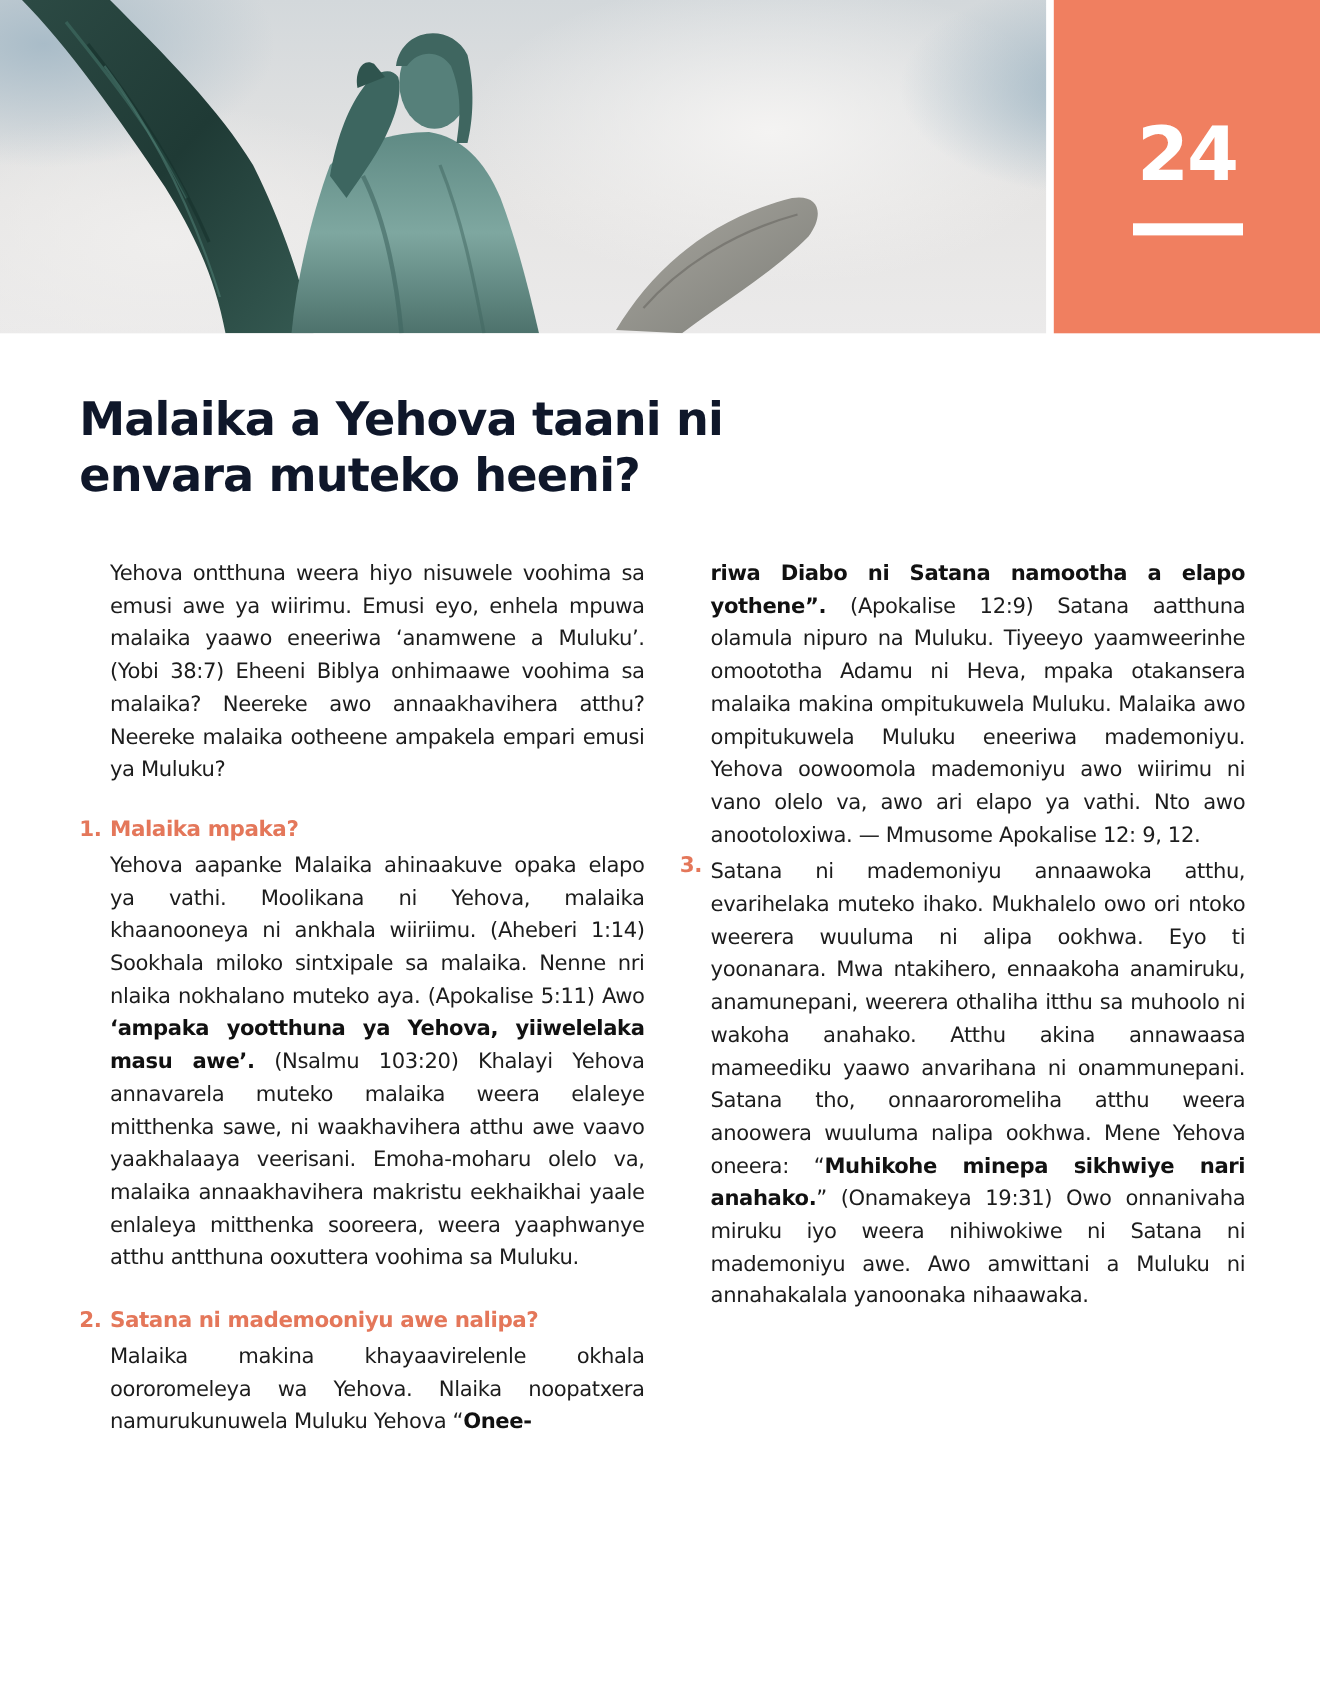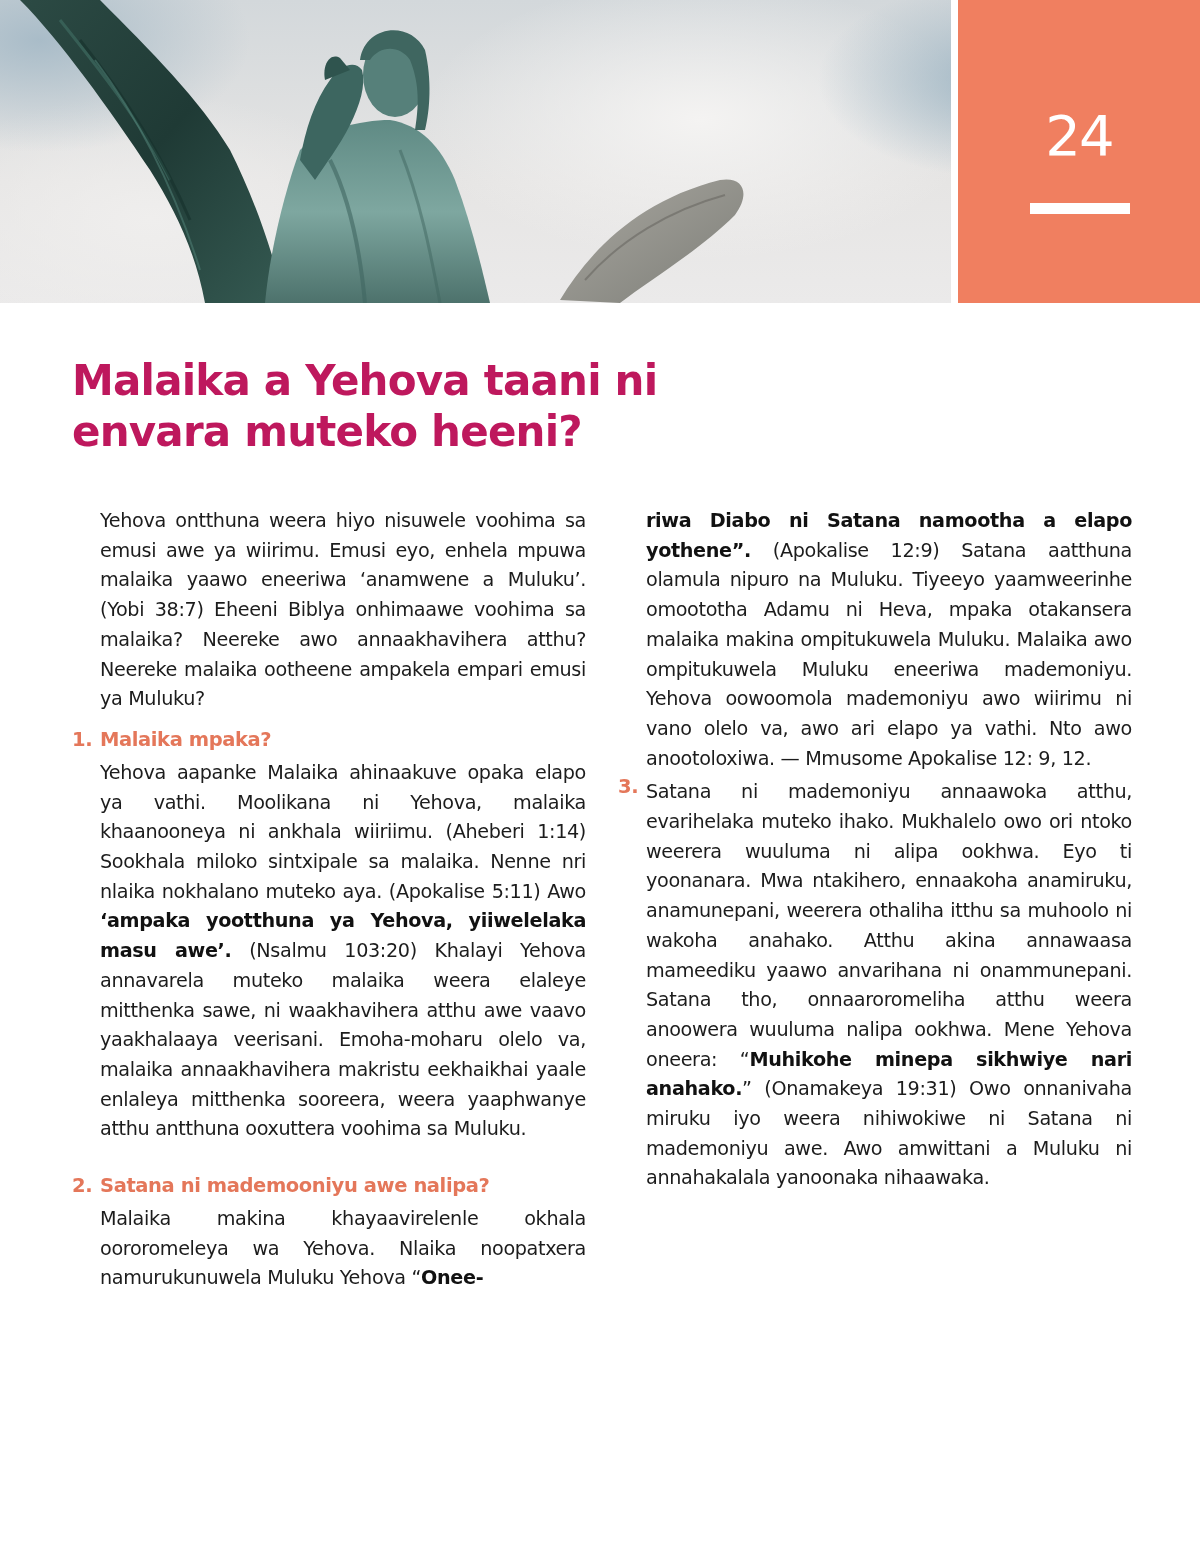--- a/index.html
+++ b/index.html
@@ -16,31 +16,31 @@
       linear-gradient(180deg, #d3d8db 0%, #e6e5e4 60%, #ebeaea 100%);
   }
   .hero svg { position: absolute; left: 0; top: 0; }
 
   .chapter-block {
     position: absolute; left: 958px; top: 0; width: 242px; height: 303px;
     background: #f07f60;
   }
   .chapter-number {
     position: absolute; left: 0; right: 0; top: 108px; text-align: center;
-    font-family: "DejaVu Sans", sans-serif; font-weight: normal; font-size: 56px;
+    font-family: "DejaVu Sans", sans-serif; font-weight: bold; font-size: 68px;
     color: #ffffff; letter-spacing: -2px; line-height: 1;
   }
   .chapter-rule {
     position: absolute; left: 72px; top: 203px; width: 100px; height: 11px; background: #ffffff;
   }
 
   .title {
     position: absolute; left: 72px; top: 355px; width: 700px;
     font-family: "DejaVu Sans", sans-serif; font-weight: bold; font-size: 42px;
-    line-height: 51px; color: #be185d; letter-spacing: -0.8px;
+    line-height: 51px; color: #0f172a; letter-spacing: -0.8px;
   }
 
   .col { position: absolute; top: 506px; width: 486px; }
   .col-left { left: 100px; }
   .col-right { left: 646px; }
 
   p.body {
     font-family: "DejaVu Sans", sans-serif; font-size: 19.2px; line-height: 29.7px;
     text-align: justify; color: #1c1c1c; letter-spacing: -0.35px;
   }
@@ -96,21 +96,21 @@
 </div>
 
 <div class="chapter-block">
   <div class="chapter-number">24</div>
   <div class="chapter-rule"></div>
 </div>
 
 <h1 class="title">Malaika a Yehova taani ni envara muteko heeni?</h1>
 
 <div class="col col-left">
-  <p class="body" style="margin-bottom:12px;">Yehova ontthuna weera hiyo nisuwele voohima sa emusi awe ya wiirimu. Emusi eyo, enhela mpuwa malaika yaawo eneeriwa ‘anamwene a Muluku’. (Yobi 38:7) Eheeni Biblya onhimaawe voohima sa malaika? Neereke awo annaakhavihera atthu? Neereke malaika ootheene ampakela empari emusi ya Muluku?</p>
+  <p class="body" style="margin-bottom:26px;">Yehova ontthuna weera hiyo nisuwele voohima sa emusi awe ya wiirimu. Emusi eyo, enhela mpuwa malaika yaawo eneeriwa ‘anamwene a Muluku’. (Yobi 38:7) Eheeni Biblya onhimaawe voohima sa malaika? Neereke awo annaakhavihera atthu? Neereke malaika ootheene ampakela empari emusi ya Muluku?</p>
 
   <div class="heading" style="margin-bottom:4px;">
     <span class="num">1.</span>
     <span>Malaika mpaka?</span>
   </div>
   <p class="body" style="margin-bottom:28px;">
     <span>Yehova aapanke Malaika ahinaakuve opaka elapo ya vathi. Moolikana ni Yehova, malaika khaanooneya ni ankhala wiiriimu. (Aheberi 1:14) Sookhala miloko sintxipale sa malaika. Nenne nri nlaika nokhalano muteko aya. (Apokalise 5:11) Awo </span><b>‘ampaka yootthuna ya Yehova, yiiwelelaka masu awe’.</b><span> (Nsalmu 103:20) Khalayi Yehova annavarela muteko malaika weera elaleye mitthenka sawe, ni waakhavihera atthu awe vaavo yaakhalaaya veerisani. Emoha-moharu olelo va, malaika annaakhavihera makristu eekhaikhai yaale enlaleya mitthenka sooreera, weera yaaphwanye atthu antthuna ooxuttera voohima sa Muluku.</span>
   </p>
 
   <div class="heading" style="margin-bottom:4px;">

